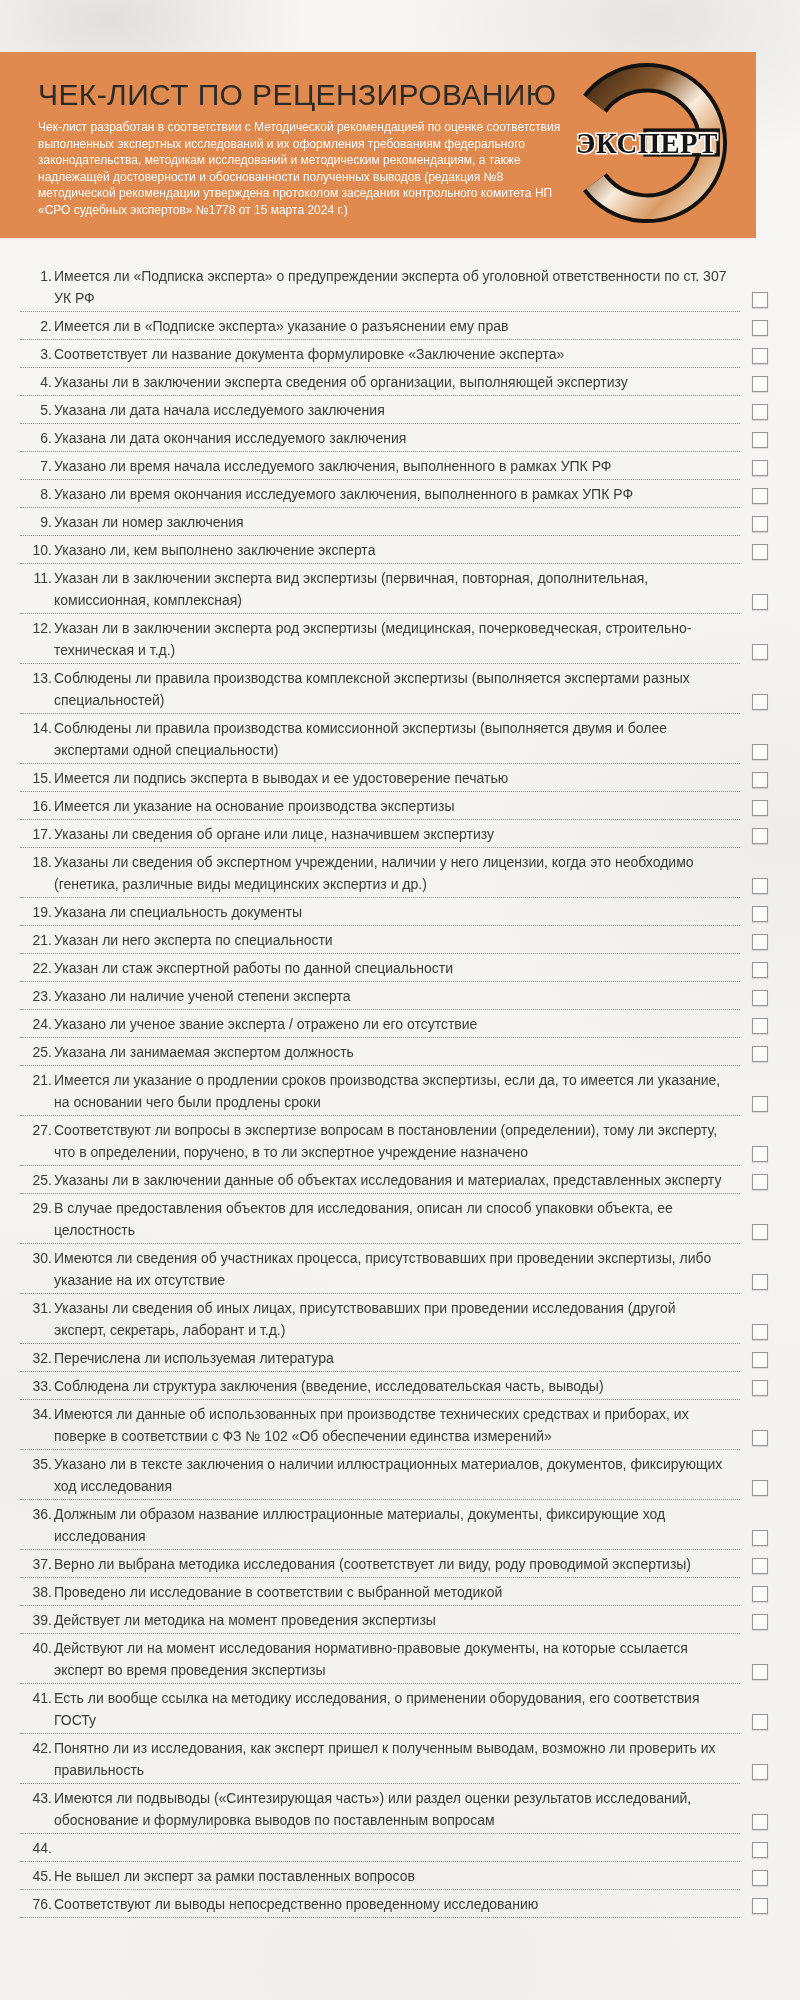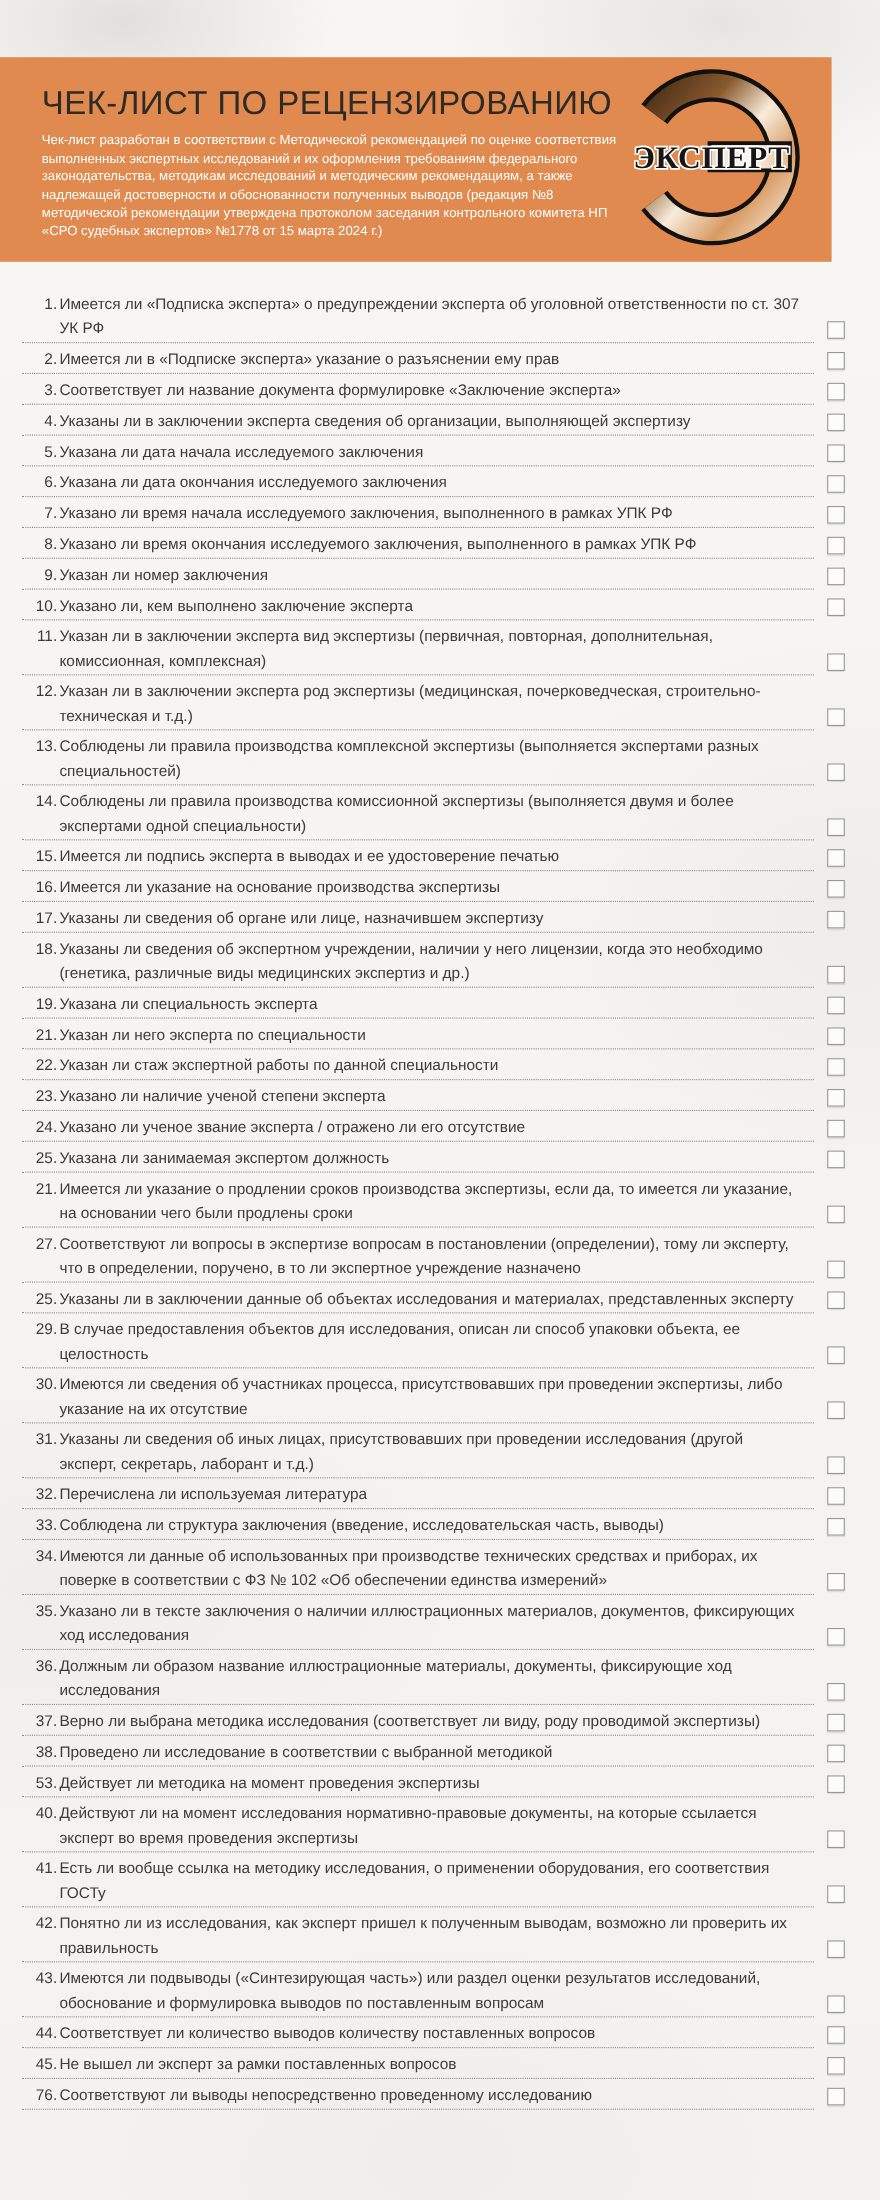--- a/index.html
+++ b/index.html
@@ -196,21 +196,21 @@
   </div>
 
   <div class="row">
     <div class="num">18.</div>
     <div class="txt">Указаны ли сведения об экспертном учреждении, наличии у него лицензии, когда это необходимо (генетика, различные виды медицинских экспертиз и др.)</div>
     <div class="cb"></div>
   </div>
 
   <div class="row">
     <div class="num">19.</div>
-    <div class="txt">Указана ли специальность эксперта</div>
+    <div class="txt">Указана ли специальность документы</div>
     <div class="cb"></div>
   </div>
 
 
   <div class="row">
     <div class="num">21.</div>
     <div class="txt">Указан ли него эксперта по специальности</div>
     <div class="cb"></div>
   </div>
 
@@ -310,21 +310,21 @@
     <div class="cb"></div>
   </div>
 
   <div class="row">
     <div class="num">38.</div>
     <div class="txt">Проведено ли исследование в соответствии с выбранной методикой</div>
     <div class="cb"></div>
   </div>
 
   <div class="row">
-    <div class="num">53.</div>
+    <div class="num">39.</div>
     <div class="txt">Действует ли методика на момент проведения экспертизы</div>
     <div class="cb"></div>
   </div>
 
   <div class="row">
     <div class="num">40.</div>
     <div class="txt">Действуют ли на момент исследования нормативно-правовые документы, на которые ссылается эксперт во время проведения экспертизы</div>
     <div class="cb"></div>
   </div>
 
@@ -341,21 +341,20 @@
   </div>
 
   <div class="row">
     <div class="num">43.</div>
     <div class="txt">Имеются ли подвыводы («Синтезирующая часть») или раздел оценки результатов исследований, обоснование и формулировка выводов по поставленным вопросам</div>
     <div class="cb"></div>
   </div>
 
   <div class="row">
     <div class="num">44.</div>
-    <div class="txt">Соответствует ли количество выводов количеству поставленных вопросов</div>
     <div class="cb"></div>
   </div>
 
   <div class="row">
     <div class="num">45.</div>
     <div class="txt">Не вышел ли эксперт за рамки поставленных вопросов</div>
     <div class="cb"></div>
   </div>
 
   <div class="row">

